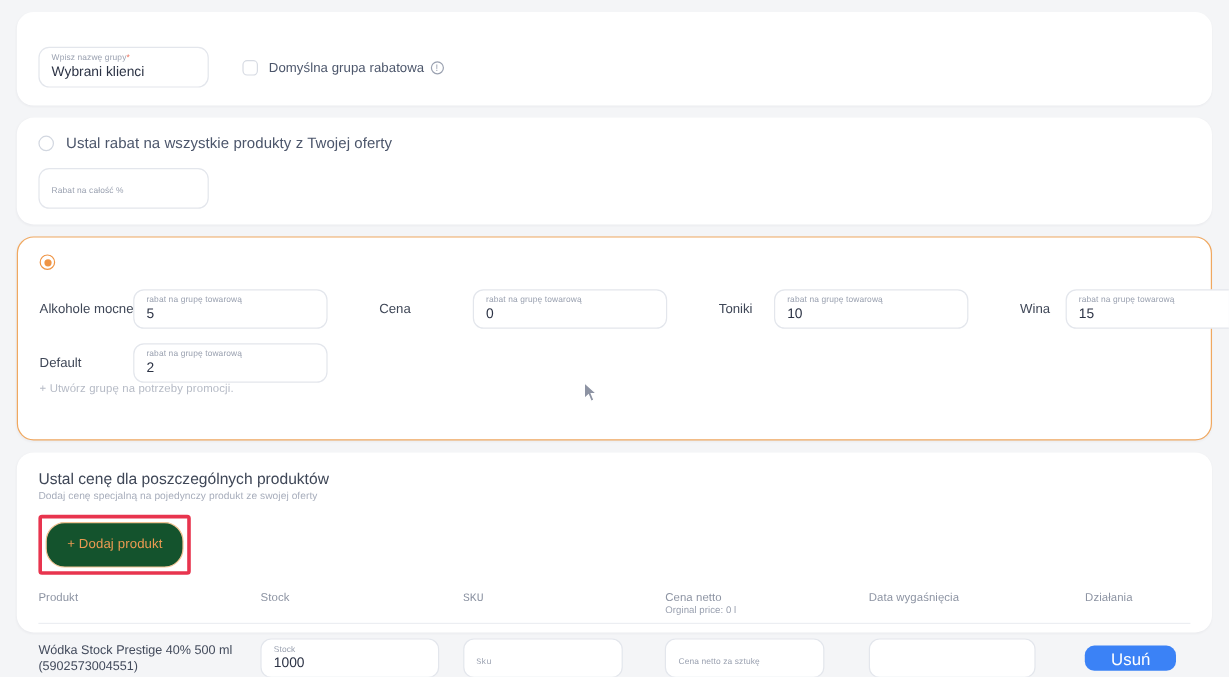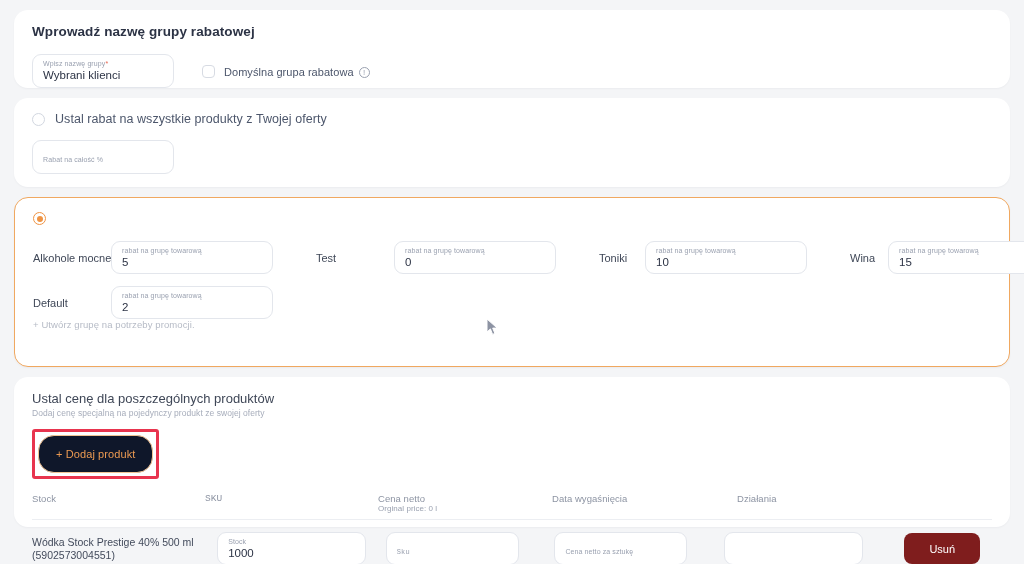--- a/index.html
+++ b/index.html
@@ -167,21 +167,21 @@
   #add-product-highlight {
     border: 3px solid #e8344e;
     border-radius: 3px;
     display: inline-block;
     padding: 3px;
     margin-top: 11px;
   }
   #add-product-button {
     border: 1px solid #f1c394;
     border-radius: 16px;
-    background: #0f172a;
+    background: #14532d;
     color: #eb9a52;
     font-size: 11px;
     padding: 12px 17px;
     letter-spacing: 0.1px;
     font-family: "Liberation Sans", sans-serif;
     cursor: pointer;
   }
   .thead {
     display: flex;
     border-bottom: 1px solid #eceef2;
@@ -215,46 +215,45 @@
     color: #434b5c;
     line-height: 13px;
     width: 175px;
   }
   .cell-field { height: 33px; }
   .w-stock { width: 149px; }
   .w-sku { width: 133px; }
   .w-cena { width: 133px; }
   .w-data { width: 139px; }
   #delete-button {
-    background: #7f1d1d;
+    background: #3b82f6;
     color: #ffffff;
     border: none;
     border-radius: 8px;
     width: 76px;
-    height: 31px;
-    font-size: 11px;
+    height: 21px;
+    font-size: 14px;
     cursor: pointer;
     font-family: "Liberation Sans", sans-serif;
   }
   
   #mouse-cursor {
     position: absolute;
     left: 486px;
     top: 308px;
     width: 13px; height: 18px;
     pointer-events: none;
   }
 </style>
 </head>
 <body>
 
 <div class="page">
 
   <div class="card" id="card-name">
-    <div class="card-title">Wprowadź nazwę grupy rabatowej</div>
     <div class="row-flex">
       <div class="field" id="group-name-field">
         <div class="flabel"><span>Wpisz nazwę grupy</span><span class="req">*</span></div>
         <div class="fvalue">Wybrani klienci</div>
       </div>
       <div class="row-flex" id="default-group-chk-wrap">
         <div class="checkbox"></div>
         <div class="chk-label"><span>Domyślna grupa rabatowa</span><span class="info-icon"></span></div>
       </div>
     </div>
@@ -278,21 +277,21 @@
     <div class="group-grid">
       <div class="group-cell">
         <div class="group-name">Alkohole mocne</div>
         <div class="field group-field">
           <div class="flabel">rabat na grupę towarową</div>
           <div class="fvalue">5</div>
         </div>
       </div>
       <div class="group-gap"></div>
       <div class="group-cell">
-        <div class="group-name">Test</div>
+        <div class="group-name">Cena</div>
         <div class="field group-field">
           <div class="flabel">rabat na grupę towarową</div>
           <div class="fvalue">0</div>
         </div>
       </div>
       <div class="group-gap"></div>
       <div class="group-cell">
         <div class="group-name" style="width:46px">Toniki</div>
         <div class="field group-field">
           <div class="flabel">rabat na grupę towarową</div>
@@ -324,20 +323,21 @@
 
   <div class="card" id="card-products">
     <div class="sec-title">Ustal cenę dla poszczególnych produktów</div>
     <div class="sec-sub">Dodaj cenę specjalną na pojedynczy produkt ze swojej oferty</div>
 
     <div id="add-product-highlight">
       <button id="add-product-button">+ Dodaj produkt</button>
     </div>
 
     <div class="thead">
+      <div class="th col-produkt">Produkt</div>
       <div class="th col-stock">Stock</div>
       <div class="th col-sku">SKU</div>
       <div class="th col-cena"><span>Cena netto</span><span class="sub">Orginal price: 0 l</span></div>
       <div class="th col-data">Data wygaśnięcia</div>
       <div class="th col-akcje">Działania</div>
     </div>
 
     <div class="trow">
       <div class="col-produkt">
         <div class="prod-name">Wódka Stock Prestige 40% 500 ml</div>

